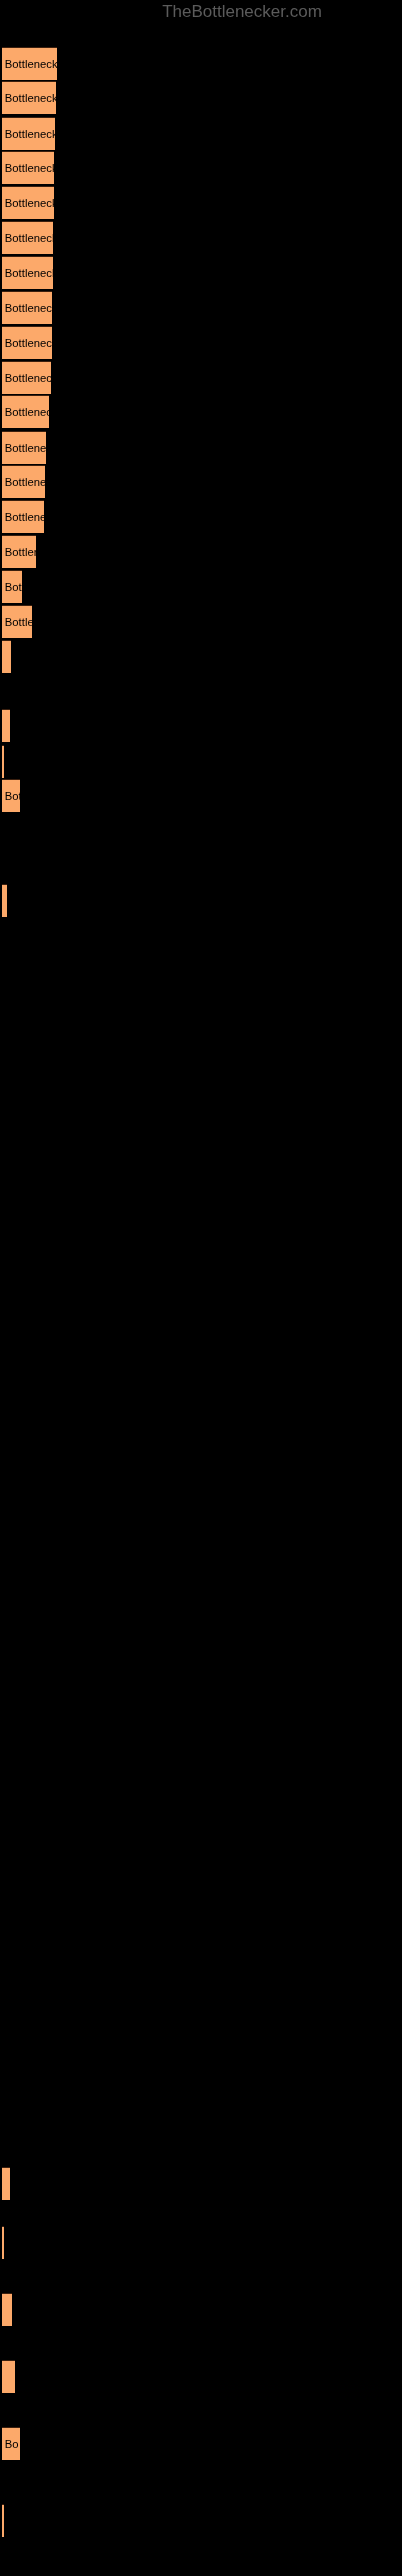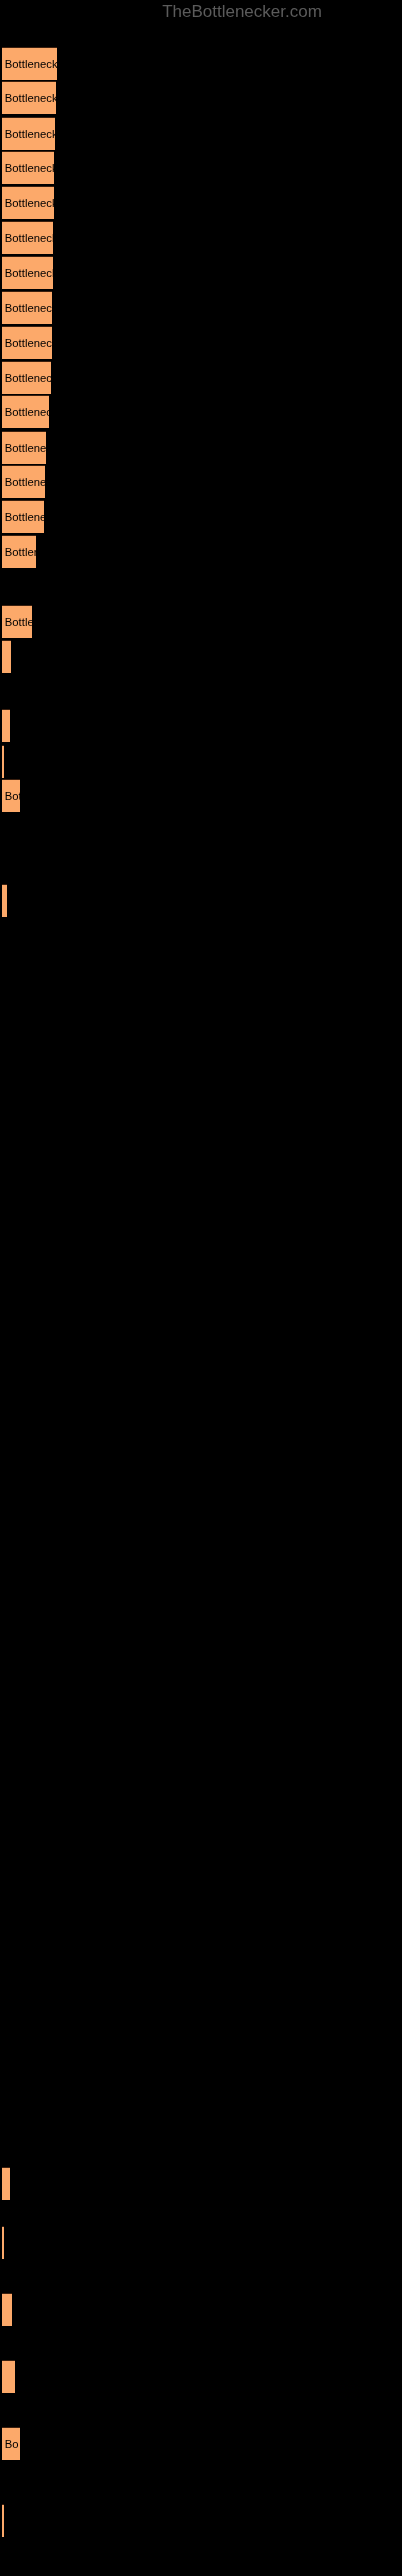--- a/index.html
+++ b/index.html
@@ -100,20 +100,25 @@
     <div class="bar-row" style="top: 500px; height: 33px;">
       <div class="bar" style="width: 42px; background: rgb(252, 169, 106); border-top-color: rgb(58, 31, 14);">
         <span class="bar-label" style="color: rgb(0, 0, 0);">Bottleneck re</span>
       </div>
     </div>
     <div class="bar-row" style="top: 535px; height: 33px;">
       <div class="bar" style="width: 34px; background: rgb(252, 169, 106); border-top-color: rgb(58, 31, 14);">
         <span class="bar-label" style="color: rgb(0, 0, 0);">Bottlene</span>
       </div>
     </div>
+    <div class="bar-row" style="top: 570px; height: 33px;">
+      <div class="bar" style="width: 20px; background: rgb(252, 169, 106); border-top-color: rgb(58, 31, 14);">
+        <span class="bar-label" style="color: rgb(0, 0, 0);">Bot</span>
+      </div>
+    </div>
     <div class="bar-row" style="top: 605px; height: 33px;">
       <div class="bar" style="width: 30px; background: rgb(252, 169, 106); border-top-color: rgb(58, 31, 14);">
         <span class="bar-label" style="color: rgb(0, 0, 0);">Bottlen</span>
       </div>
     </div>
     <div class="bar-row" style="top: 640px; height: 33px;">
       <div class="bar tiny" style="width: 9.7px; background: rgb(252, 169, 106); border-top-color: rgb(58, 31, 14);"></div>
     </div>
     <div class="bar-row" style="top: 709px; height: 33px;">
       <div class="bar tiny" style="width: 8px; background: rgb(252, 169, 106); border-top-color: rgb(58, 31, 14);"></div>

